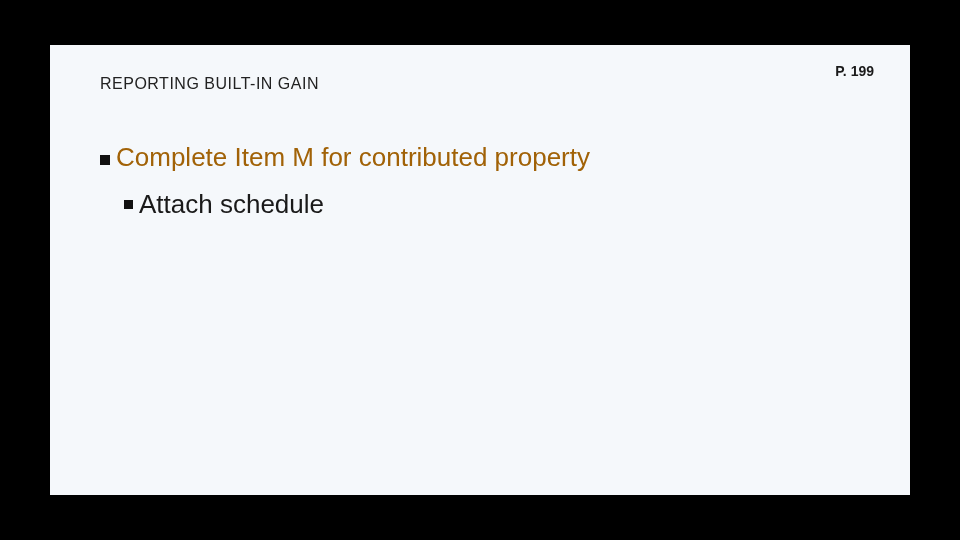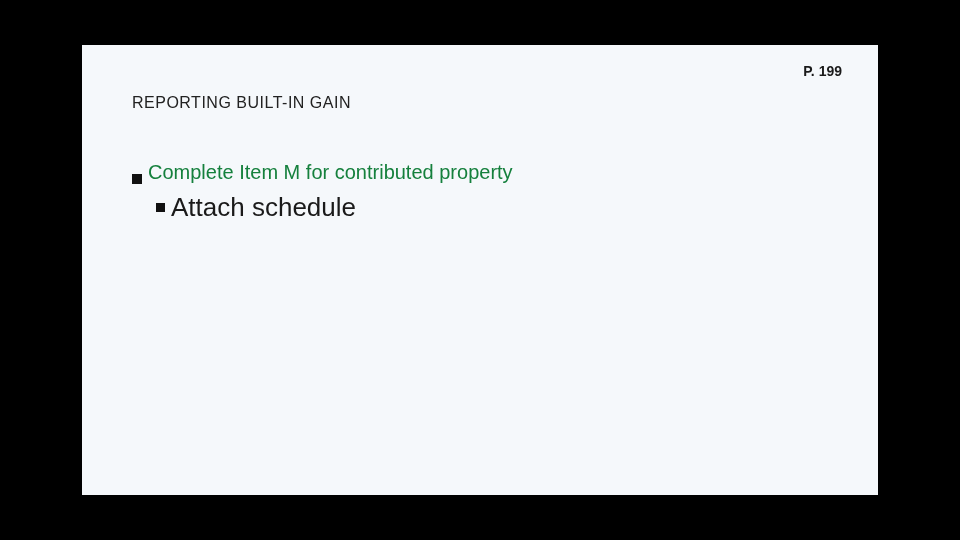--- a/index.html
+++ b/index.html
@@ -5,52 +5,52 @@
   * { box-sizing: border-box; margin: 0; padding: 0; }
   html, body { width: 960px; height: 540px; }
   body {
     background: #000;
     font-family: Arial, Helvetica, sans-serif;
     display: flex;
     align-items: center;
     justify-content: center;
   }
   .slide {
-    width: 796px;
+    width: 860px;
     height: 450px;
     background: #f5f8fb;
     position: relative;
-    padding: 37px 40px 30px 50px;
+    padding: 18px 40px 30px 50px;
   }
   .page-ref {
     position: absolute;
     top: 18px;
     right: 36px;
     font-size: 14px;
     font-weight: bold;
     color: #1a1a1a;
   }
   .heading {
     font-size: 16px;
     letter-spacing: 0.5px;
     color: #222;
     margin-top: 12px;
     margin-bottom: 48px;
   }
   .l1 {
-    font-size: 20px;
-    color: #15803d;
+    font-size: 26px;
+    color: #a16207;
     line-height: 1.25;
     margin-bottom: 4px;
     display: flex;
     align-items: flex-start;
     margin-top: 24px;
   }
   .l1 .txt { flex: 1; }
-  .l1 + .sub { margin-top: 6px; }
+  .l1 + .sub { margin-top: 14px; }
   .sub {
     margin-left: 24px;
     margin-bottom: 2px;
   }
   .l2 {
     font-size: 26px;
     color: #1a1a1a;
     line-height: 1.3;
     display: flex;
     align-items: flex-start;

